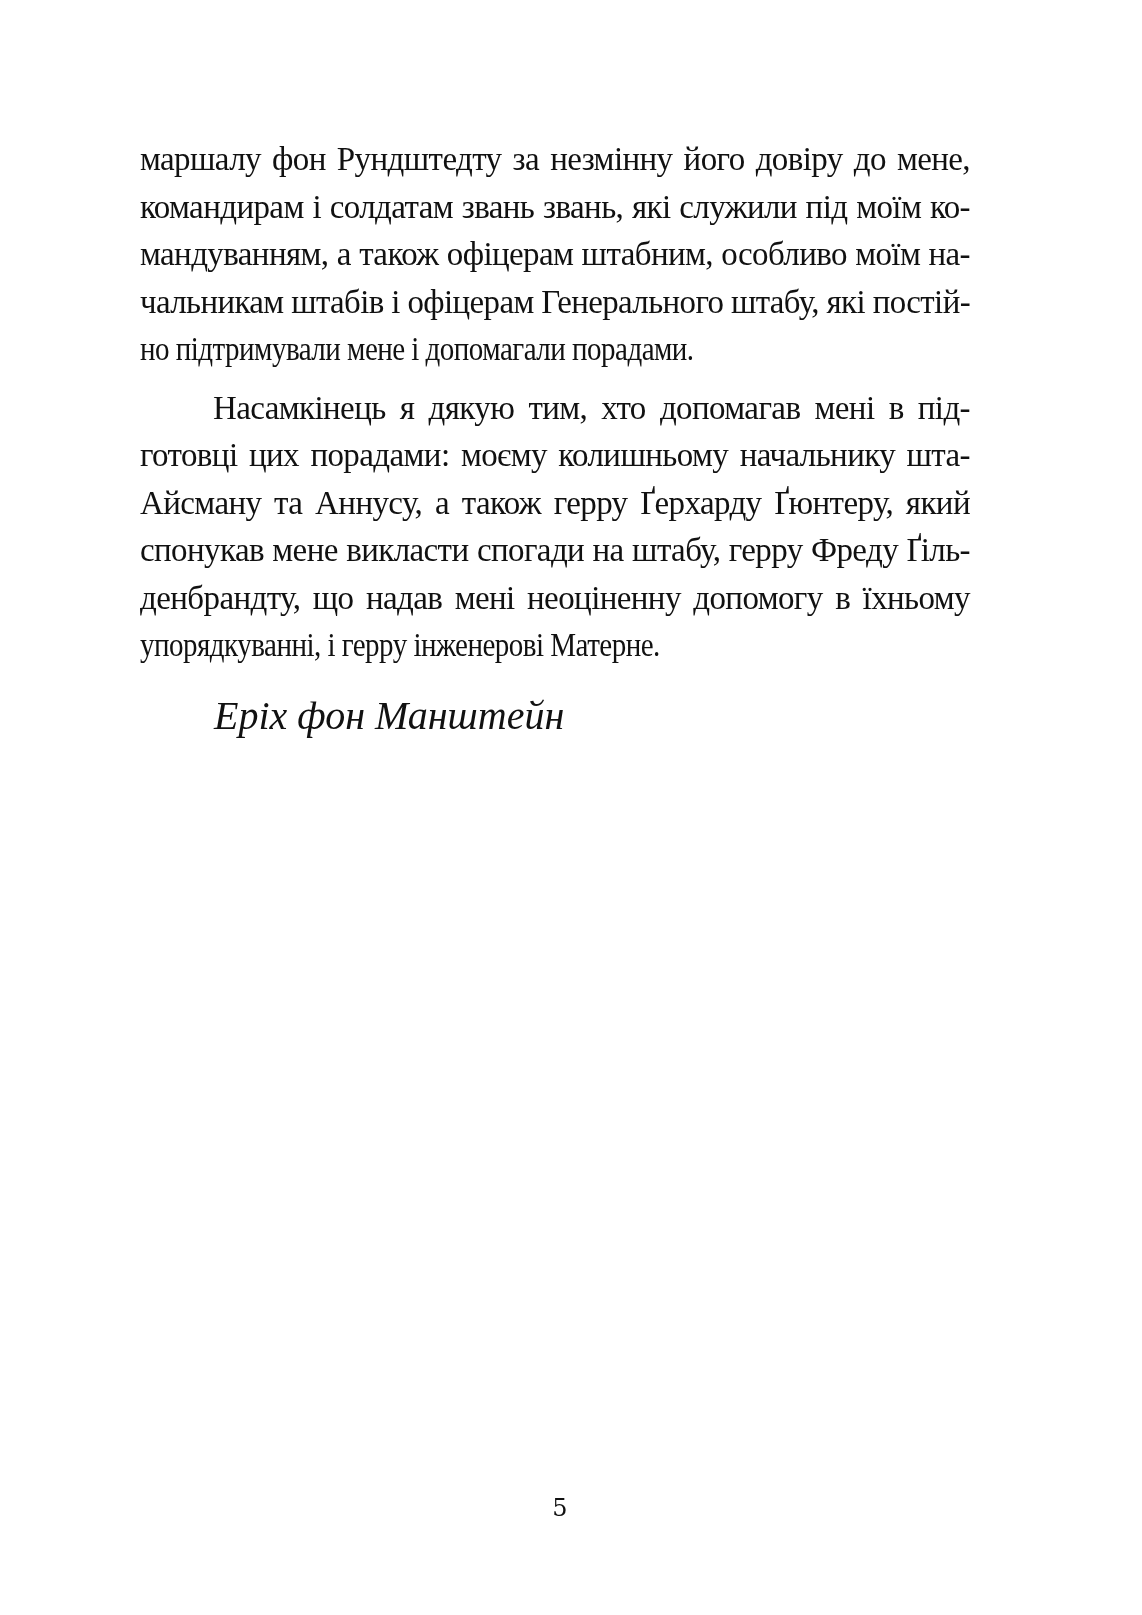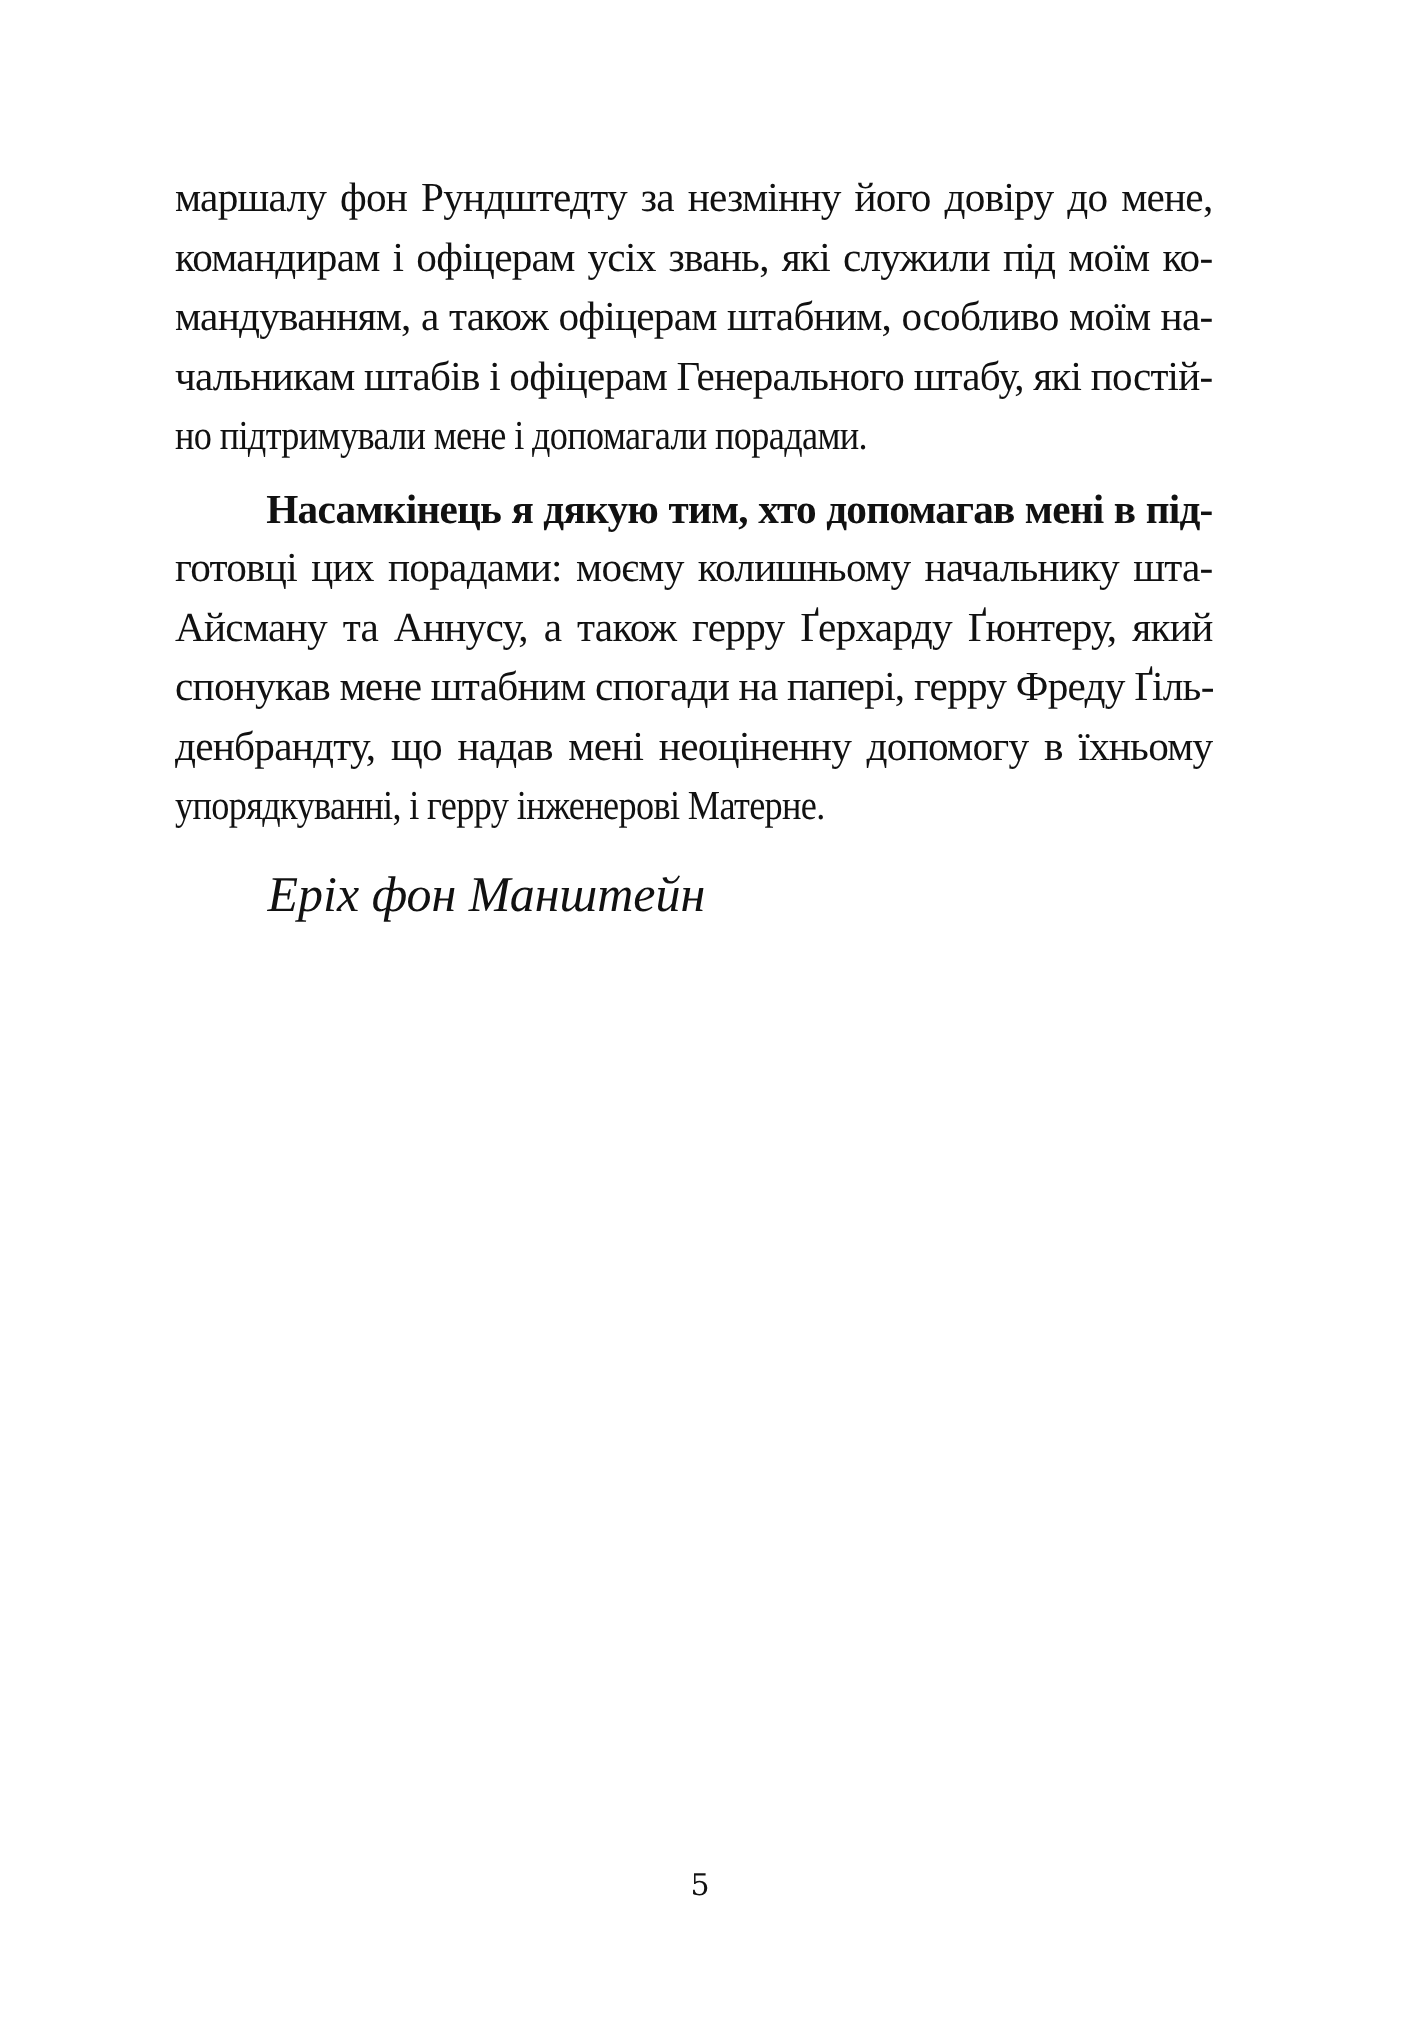--- a/index.html
+++ b/index.html
@@ -28,21 +28,21 @@
     height: 47.5px;
     line-height: 47.5px;
     font-size: 33px;
     white-space: nowrap;
     text-align: justify;
     text-align-last: justify;
     transform-origin: left center;
     letter-spacing: -0.6px;
   }
   .line.last { text-align-last: left; }
-  .line.indent { padding-left: 73px; font-weight: bold; }
+  .line.indent { padding-left: 73px; }
   .para-gap { height: 11px; }
   .signature {
     position: absolute;
     left: 214px;
     top: 696px;
     font-size: 40px;
     font-style: italic;
     line-height: 40px;
     white-space: nowrap;
   }
@@ -57,31 +57,31 @@
     font-family: "DejaVu Serif", serif;
   }
 </style>
 </head>
 <body>
 
 <div class="page">
   <div class="text-block">
     <div>
       <span class="line">маршалу фон Рундштедту за незмінну його довіру до мене,</span>
-      <span class="line">командирам і офіцерам усіх звань, які служили під моїм ко-</span>
+      <span class="line">командирам і солдатам звань звань, які служили під моїм ко-</span>
       <span class="line">мандуванням, а також офіцерам штабним, особливо моїм на-</span>
       <span class="line" style="transform: scaleX(0.996716); width: 832.734px; text-align-last: justify;">чальникам штабів і офіцерам Генерального штабу, які постій-</span>
       <span class="line last" style="transform: scaleX(0.88);">но підтримували мене і допомагали порадами.</span>
     </div>
     <div class="para-gap"></div>
     <div>
       <span class="line indent">Насамкінець я дякую тим, хто допомагав мені в під-</span>
       <span class="line">готовці цих порадами: моєму колишньому начальнику шта-</span>
       <span class="line">Айсману та Аннусу, а також герру Ґерхарду Ґюнтеру, який</span>
-      <span class="line">спонукав мене штабним спогади на папері, герру Фреду Ґіль-</span>
+      <span class="line">спонукав мене викласти спогади на штабу, герру Фреду Ґіль-</span>
       <span class="line">денбрандту, що надав мені неоціненну допомогу в їхньому</span>
       <span class="line last" style="transform: scaleX(0.88);">упорядкуванні, і герру інженерові Матерне.</span>
     </div>
   </div>
 
   <div class="signature">Еріх фон Манштейн</div>
 
   <div class="page-number">5</div>
 </div>
 

